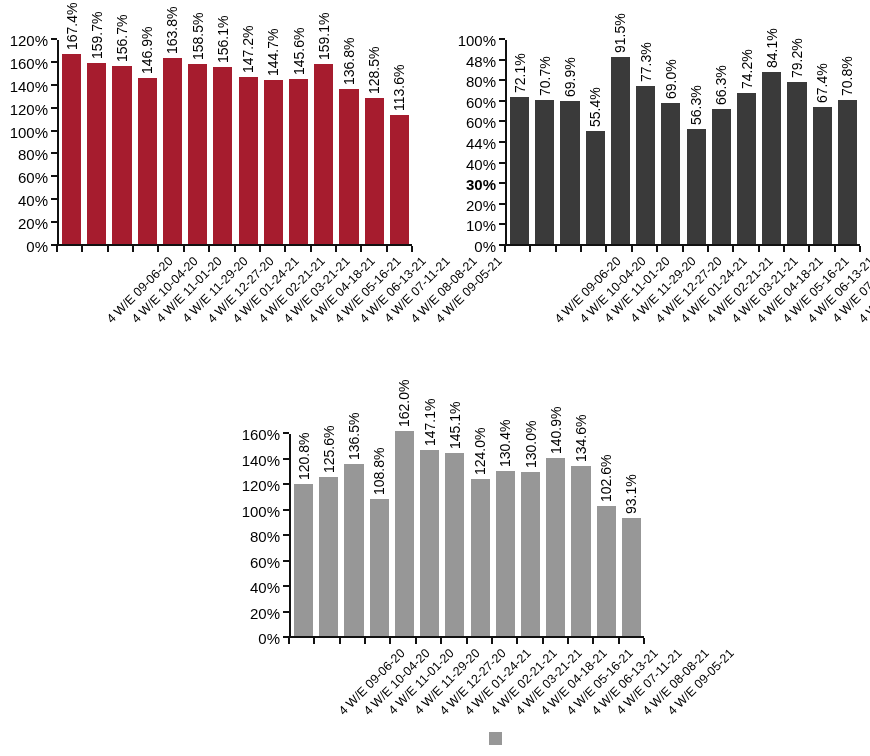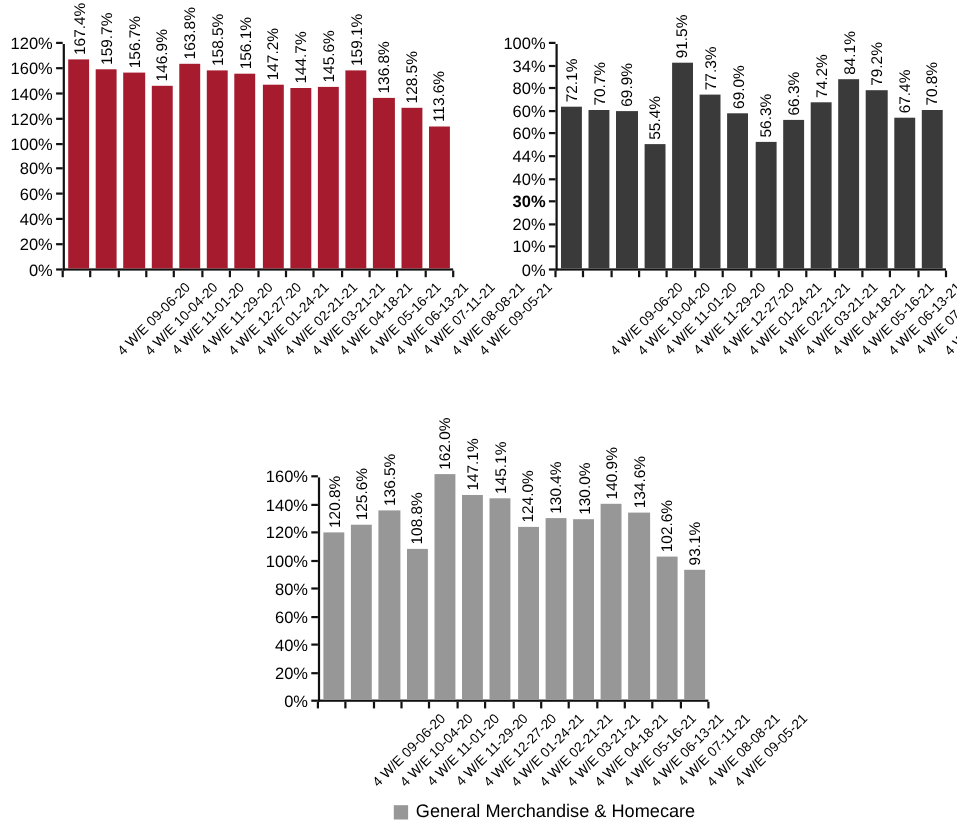--- a/index.html
+++ b/index.html
@@ -295,21 +295,21 @@
         <div class="ytick-label" style="top: 60%;">40%</div>
         <div class="ytick" style="top: calc(50% - 1px);"></div>
         <div class="ytick-label" style="top: 50%;">44%</div>
         <div class="ytick" style="top: calc(40% - 1px);"></div>
         <div class="ytick-label" style="top: 40%;">60%</div>
         <div class="ytick" style="top: calc(30% - 1px);"></div>
         <div class="ytick-label" style="top: 30%;">60%</div>
         <div class="ytick" style="top: calc(20% - 1px);"></div>
         <div class="ytick-label" style="top: 20%;">80%</div>
         <div class="ytick" style="top: calc(10% - 1px);"></div>
-        <div class="ytick-label" style="top: 10%;">34%</div>
+        <div class="ytick-label" style="top: 10%;">48%</div>
         <div class="ytick" style="top: calc(0% - 1px);"></div>
         <div class="ytick-label" style="top: 0%;">100%</div>
       </div>
     <div class="bars">
         <div class="barslot" style="left: 0%; width: 7.14286%;">
           <div class="bar" style="height: 72.1%; background: rgb(58, 58, 58);">
             <div class="barlabel">72.1%</div>
           </div>
         </div>
         <div class="barslot" style="left: 7.14286%; width: 7.14286%;">
@@ -543,15 +543,14 @@
       <div class="xlabel" style="left: calc(63.2143%); margin-left: 0px;">4 W/E 04-18-21</div>
       <div class="xlabel" style="left: calc(70.3571%); margin-left: 0px;">4 W/E 05-16-21</div>
       <div class="xlabel" style="left: calc(77.5%); margin-left: 0px;">4 W/E 06-13-21</div>
       <div class="xlabel" style="left: calc(84.6429%); margin-left: 0px;">4 W/E 07-11-21</div>
       <div class="xlabel" style="left: calc(91.7857%); margin-left: 0px;">4 W/E 08-08-21</div>
       <div class="xlabel" style="left: calc(98.9286%); margin-left: 0px;">4 W/E 09-05-21</div>
     </div>
 
   <div class="legend" style="left:0px; top:336px; width:560px; height:24px;">
     <span class="legend-swatch" style="background: rgb(151, 151, 151);"></span>
-    <span class="legend-label">General Merchandise &amp; Homecare</span>
   </div>
 </div>
 
 </body></html>

